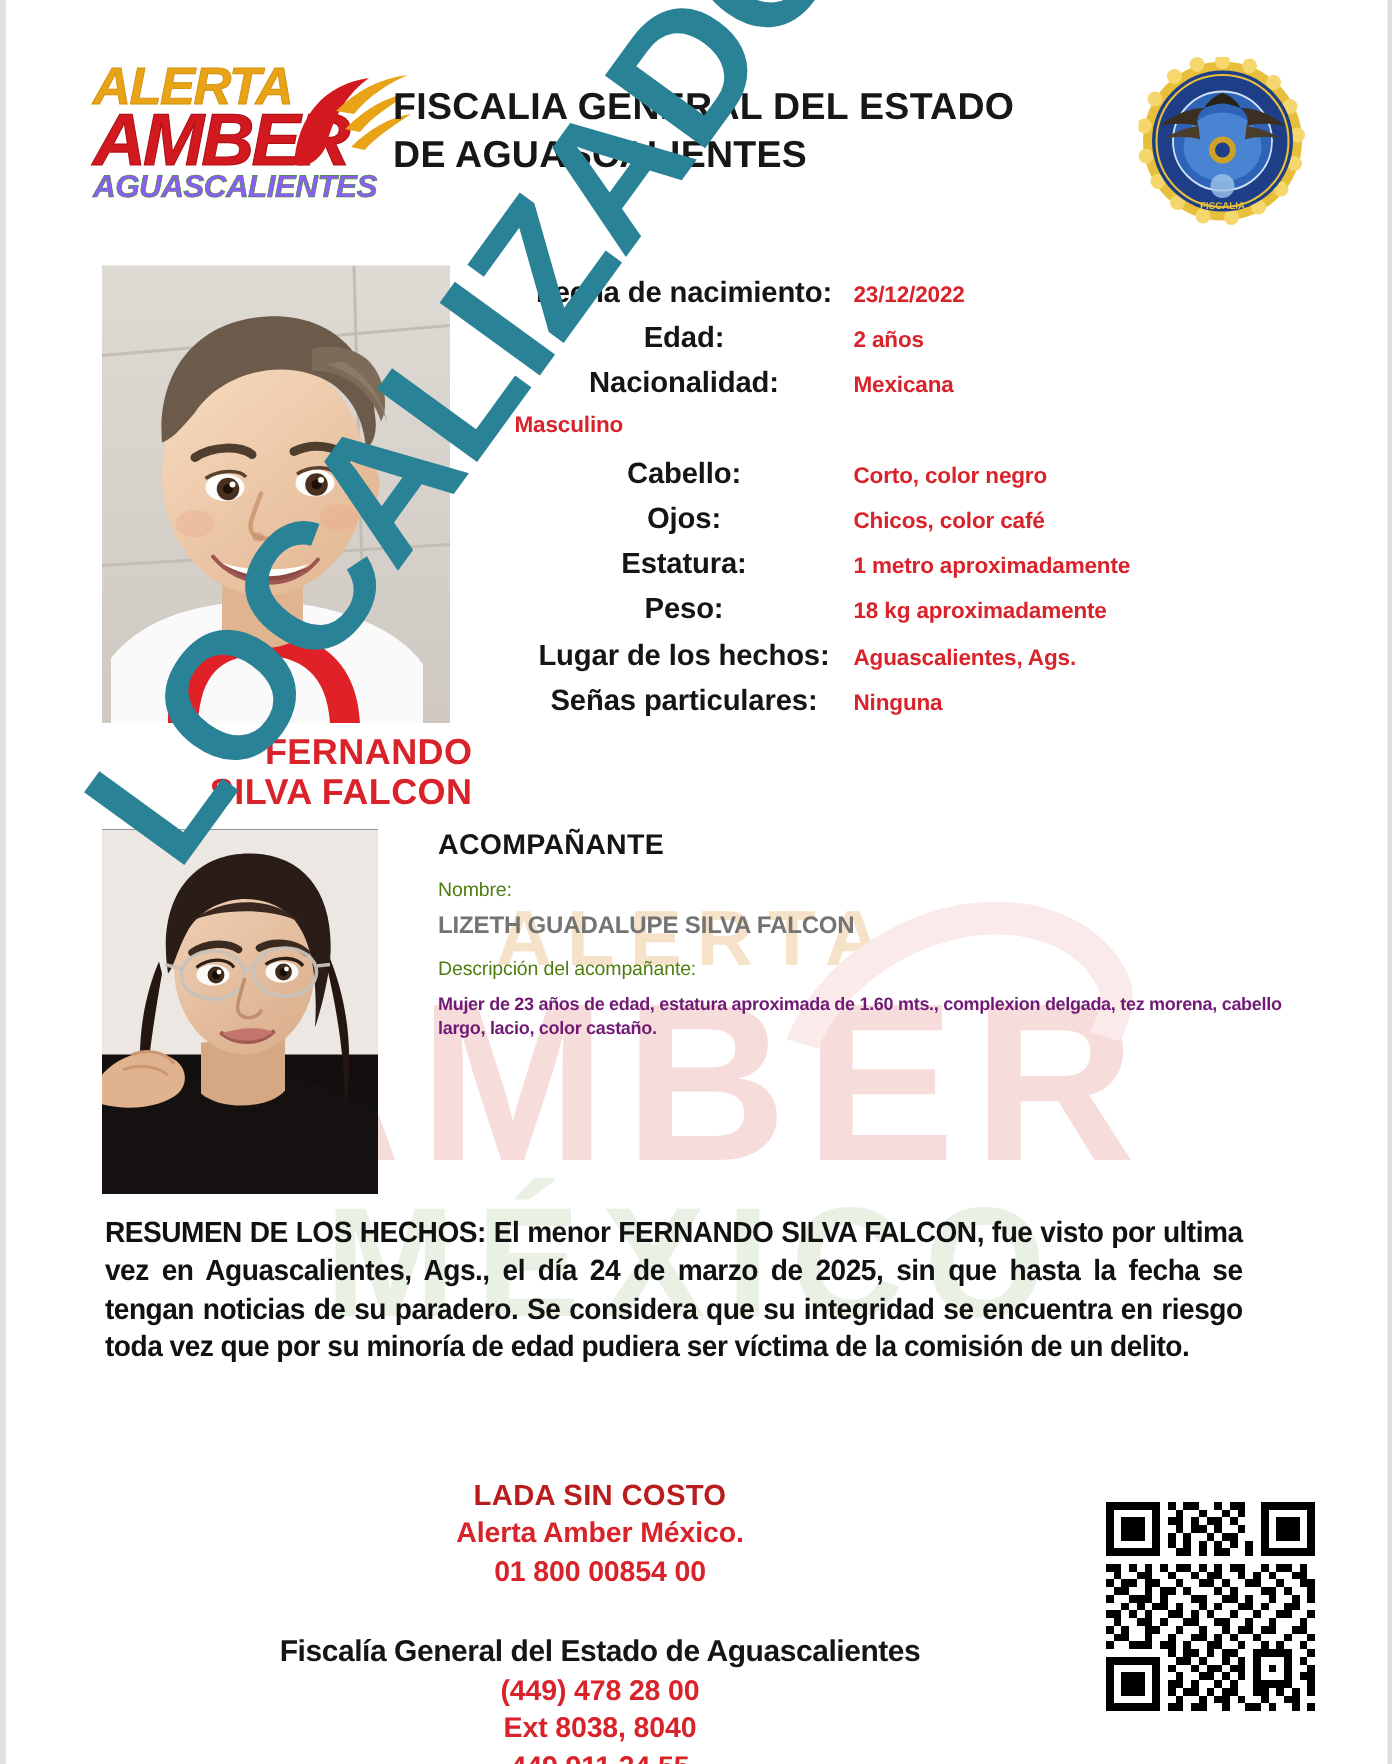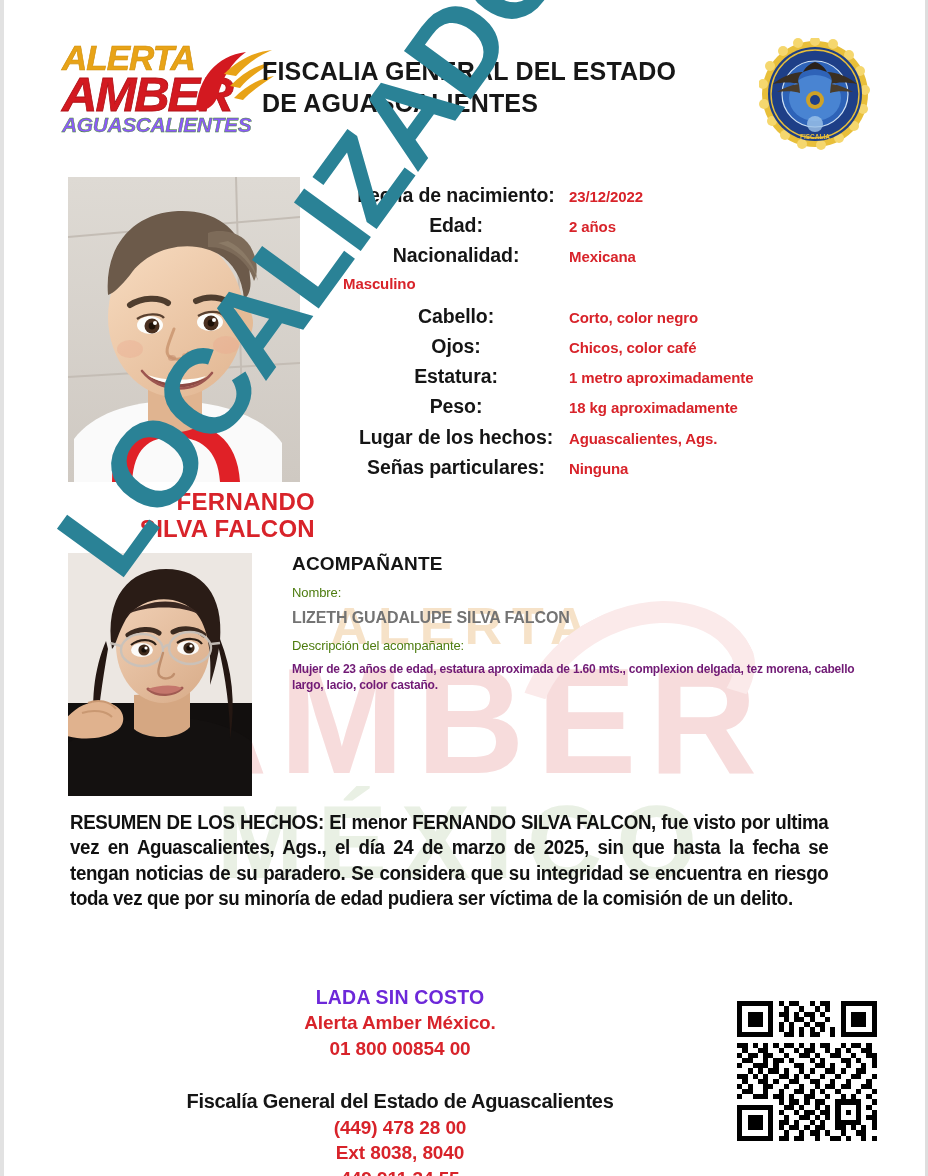--- a/index.html
+++ b/index.html
@@ -267,21 +267,21 @@
     position: absolute;
     left: 90px;
     top: 985px;
     width: 620px;
     text-align: center;
     z-index: 12;
   }
   .lada-title {
     font-size: 19.5px;
     font-weight: 700;
-    color: #6d28d9;
+    color: #b91c1c;
     letter-spacing: 0.2px;
     line-height: 1.3;
   }
   .ft-red {
     font-size: 19px;
     font-weight: 700;
     color: #d8232a;
     line-height: 1.35;
     letter-spacing: -0.1px;
   }

